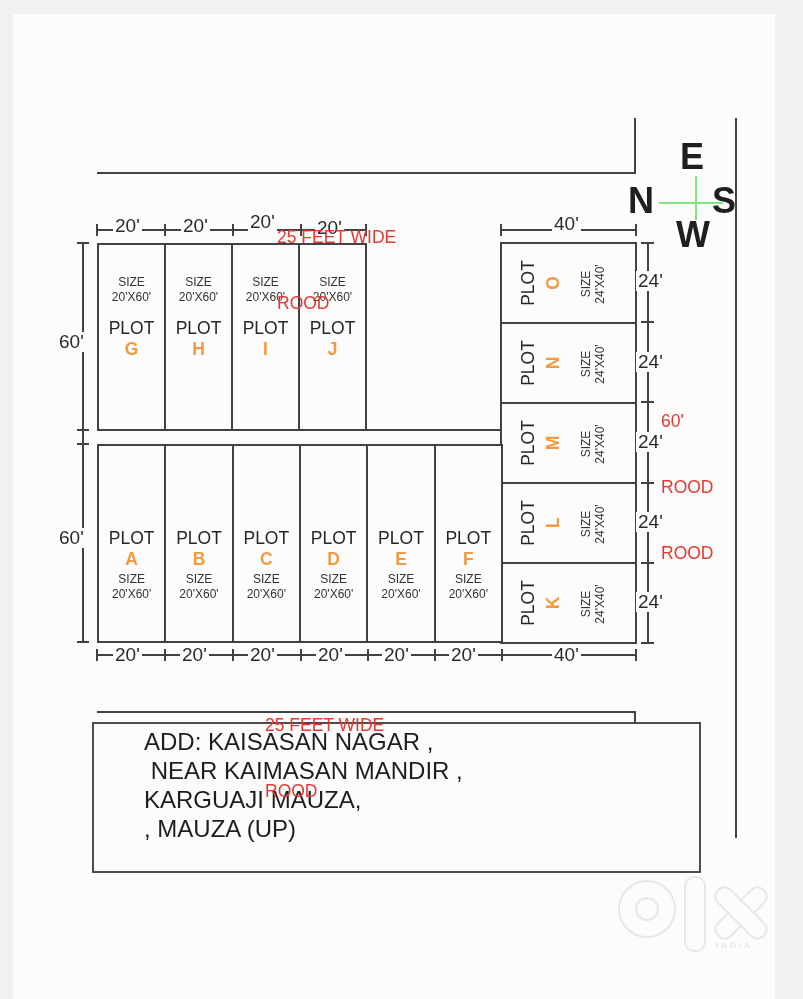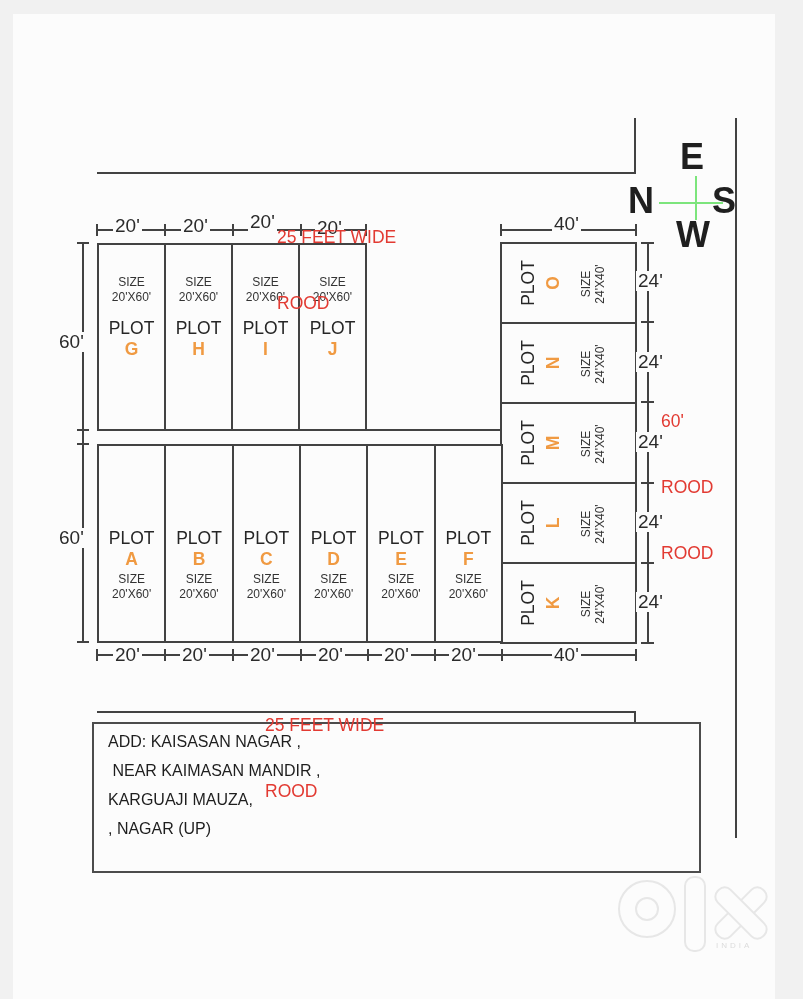--- a/index.html
+++ b/index.html
@@ -31,21 +31,21 @@
   .rsize{position:absolute;left:54px;top:26px;width:76px;height:28px;transform:rotate(-90deg);text-align:center;}
   .rsize div{font-size:12px;line-height:13.5px;color:#333;}
   
   .red{position:absolute;color:#e23a32;font-size:17.5px;line-height:22px;white-space:pre;z-index:6;}
   
   .cpt{position:absolute;font-size:36px;font-weight:bold;color:#1f1f1f;line-height:30px;}
   
   #house{position:absolute;left:379px;top:276px;font-size:16.5px;line-height:24px;color:#2b2b2b;white-space:pre;}
   
   #addr{position:absolute;left:92px;top:722px;width:609px;height:151px;border:2px solid #4c4c4c;box-sizing:border-box;background:#fcfcfc;padding:3px 0 0 14px;z-index:3;}
-  .addr-line{font-size:16px;line-height:29px;color:#1e1e1e;white-space:pre;}
+  .addr-line{font-size:24px;line-height:29px;color:#1e1e1e;white-space:pre;margin-left:36px;}
   
   #wm{position:absolute;left:612px;top:872px;width:165px;height:85px;z-index:1;}
   .wmshape{position:absolute;border:2px solid #e7e7e7;background:#fcfcfc;}
   #wm-o-outer{left:6px;top:8px;width:54px;height:54px;border-radius:50%;}
   #wm-o-inner{left:23px;top:25px;width:20px;height:20px;border-radius:50%;}
   #wm-l{left:72px;top:4px;width:18px;height:72px;border-radius:10px;}
   .wm-xbar{left:119px;top:8px;width:16px;height:62px;border-radius:9px;}
   #wm-x1{transform:rotate(45deg);}
   #wm-x2{transform:rotate(-45deg);}
   #wm-country{position:absolute;left:104px;top:69px;font-size:8px;letter-spacing:3px;color:#dcdcdc;}
@@ -245,21 +245,21 @@
       <div class="pletter">F</div>
       <div class="slab">SIZE</div>
       <div class="sval">20'X60'</div>
     </div>
   </div>
 
   <div id="addr">
     <div class="addr-line">ADD: KAISASAN NAGAR ,</div>
     <div class="addr-line"> NEAR KAIMASAN MANDIR ,</div>
     <div class="addr-line">KARGUAJI MAUZA,</div>
-    <div class="addr-line">, NAGAR (UP)</div>
+    <div class="addr-line">, MAUZA (UP)</div>
   </div>
 
   <div id="wm">
     <div class="wmshape" id="wm-o-outer"></div>
     <div class="wmshape" id="wm-o-inner"></div>
     <div class="wmshape" id="wm-l"></div>
     <div class="wmshape wm-xbar" id="wm-x1"></div>
     <div class="wmshape wm-xbar" id="wm-x2"></div>
     <div id="wm-country">INDIA</div>
   </div>

